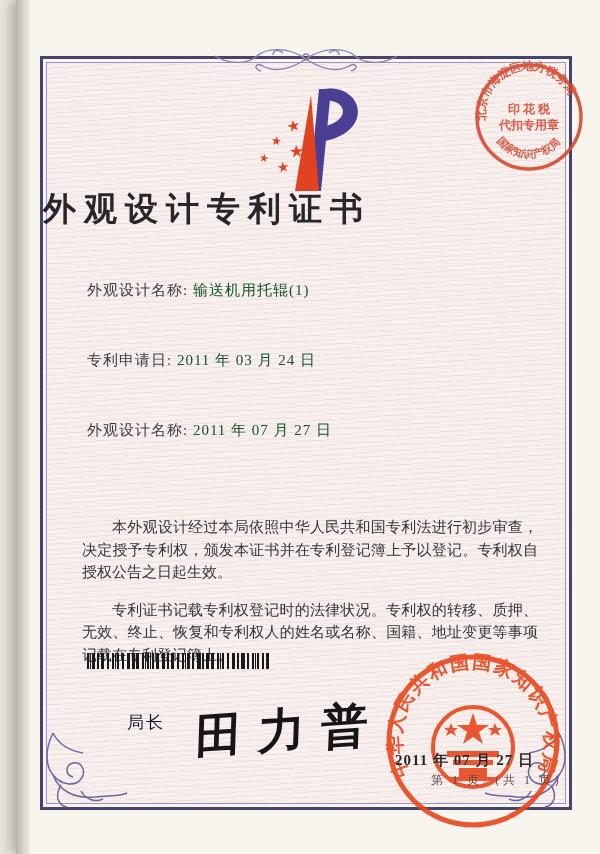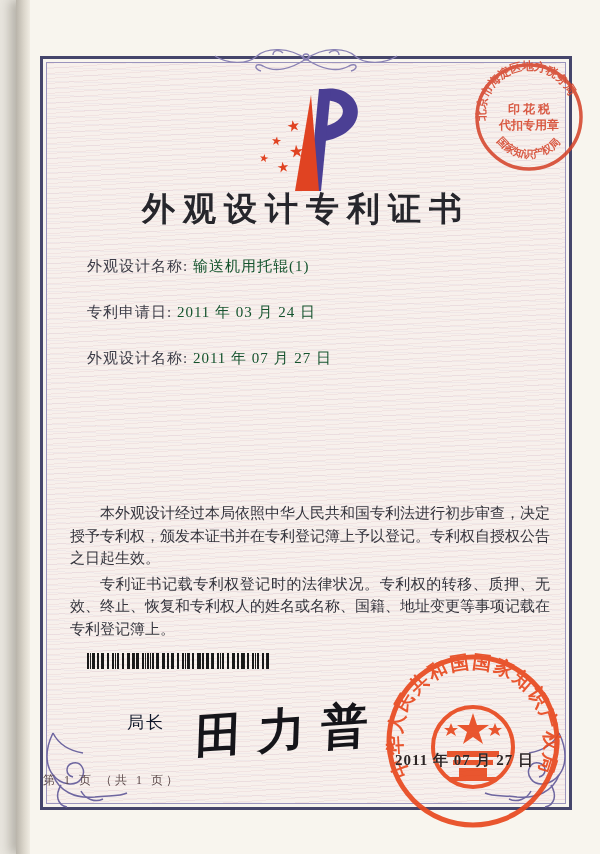--- a/index.html
+++ b/index.html
@@ -44,35 +44,35 @@
     position:absolute;left:64px;top:30px;
     font-size:14px;color:#3a3a52;letter-spacing:3px;
   }
 
   
   .logo{position:absolute;left:202px;top:20px;width:150px;height:120px;}
   .logo .star{position:absolute;color:#e04322;line-height:1;}
 
   .title{
     position:absolute;left:0;top:128px;width:100%;
-    text-align:center;font-size:33px;font-weight:600;color:#26262c;
+    text-align:left;font-size:33px;font-weight:600;color:#26262c;
     letter-spacing:8px;
   }
 
   .fields{position:absolute;left:44px;top:198px;width:440px;}
   .field{font-size:15px;color:#3b3b46;margin-bottom:27px;letter-spacing:1px;}
-  .field .lab{display:inline-block;color:#3b3b46;}
+  .field .lab{display:inline-block;color:#3b3b46;margin-top:24px;}
   .field .val{color:#14532d;}
 
   .body-text{
     position:absolute;left:24px;top:442px;width:486px;
     font-size:15px;line-height:22.5px;color:#34343d;
     text-align:justify;
   }
-  .body-text p{margin:3px;text-indent:2em;font-family:Liberation Mono, monospace;}
+  .body-text p{margin:15px;text-indent:2em;}
 
   .barcode{
     position:absolute;left:44px;top:594px;width:182px;height:16px;
     background-image:
       repeating-linear-gradient(90deg,#191919 0 2px,rgba(0,0,0,0) 2px 5px),
       repeating-linear-gradient(90deg,#191919 0 1px,rgba(0,0,0,0) 1px 7px),
       repeating-linear-gradient(90deg,rgba(0,0,0,0) 0 3px,#222 3px 4px,rgba(0,0,0,0) 4px 11px);
   }
 
   .sign-row{position:absolute;left:84px;top:640px;white-space:nowrap;}
@@ -88,21 +88,21 @@
   .seal-tax{left:428px;top:0px;width:116px;height:116px;}
   .seal-sipo{left:340px;top:592px;width:180px;height:180px;}
 
   .issue-date{
     position:absolute;left:352px;top:692px;
     font-size:15px;color:#2c2424;letter-spacing:1px;font-weight:600;
     text-shadow:0 0 1px rgba(255,255,255,.6);
   }
 
   .footer-page{
-    position:absolute;left:0;bottom:18px;width:100%;text-align:left;
+    position:absolute;left:0;bottom:18px;width:100%;text-align:right;
     font-size:12px;color:#5c4a4a;letter-spacing:3px;
   }
 </style>
 </head>
 <body>
 
 <div class="paper"></div>
 <div class="paper-edge"></div>
 
 <div class="cert-no" style="position:absolute;left:104px;top:86px;font-size:14px;color:#3a3a52;letter-spacing:3px;">证 书 号 第 1628423 号</div>

